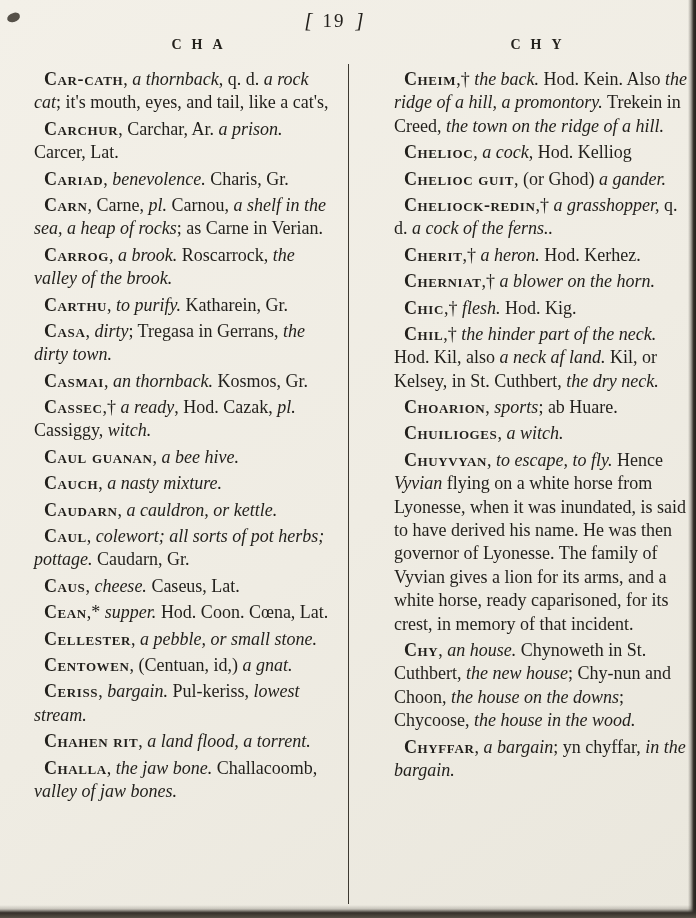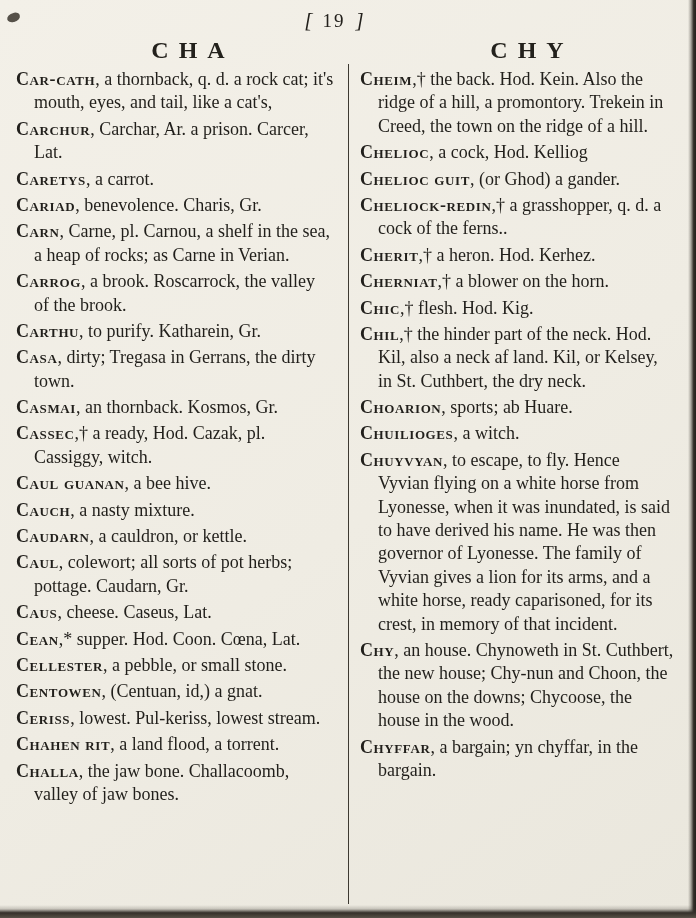--- a/index.html
+++ b/index.html
@@ -18,55 +18,56 @@
     top: 8px; left: 0; width: 668px;
     text-align: center;
     font-size: 19px;
     color: #23211c;
   }
   .folio .bracket { font-style: italic; font-size: 21px; }
   .folio .folio-num { margin: 0 10px; letter-spacing: 2px; }
   .head {
     position: absolute;
     top: 37px;
-    font-size: 24px;
+    font-size: 14px;
     font-weight: bold;
     letter-spacing: 10px;
-    padding-left: 19px; 
+    padding-left: 28px; 
     text-align: center;
     color: #23211c;
   }
   .head-left  { left: 0;   width: 348px; }
   .head-right { left: 348px; width: 330px; }
   .divider {
     position: absolute;
     left: 348px; top: 64px; bottom: 14px;
     width: 1px;
     background: #3d3931;
   }
   .column {
     position: absolute;
     top: 68px;
   }
   .column-left  { left: 16px;  width: 318px; }
-  .column-right { left: 360px; width: 314px; }
+  .column-right { left: 376px; width: 314px; }
   .entry {
     margin: 0 0 3px 0;
     font-size: 18px;
     line-height: 1.3;
     padding-left: 18px;
     text-indent: -18px;
     text-align: left;
   }
   .seg-hw {
     font-variant: small-caps;
     font-weight: bold;
     letter-spacing: 0.6px;
+    margin-left: 28px;
   }
-  .seg-it { }
+  .seg-it { font-style: italic; }
   .seg-ro { }
   .edge-right {
     position: absolute;
     top: 0; right: 0;
     width: 8px; height: 100%;
     background: linear-gradient(to right, rgba(50,46,39,0) 0%, rgba(50,46,39,0.35) 35%, #35302a 70%, #23201b 100%);
   }
   .edge-bottom {
     position: absolute;
     left: 0; bottom: 0;
@@ -94,37 +95,36 @@
   </div>
 
   <div class="head head-left">CHA</div>
   <div class="head head-right">CHY</div>
 
   <div class="divider"></div>
 
   <div class="column column-left">
       <p class="entry"><span class="seg-hw">Car-cath</span><span class="seg-ro">, </span><span class="seg-it">a thornback</span><span class="seg-ro">, q. d. </span><span class="seg-it">a rock cat</span><span class="seg-ro">; it's mouth, eyes, and tail, like a cat's,</span></p>
       <p class="entry"><span class="seg-hw">Carchur</span><span class="seg-ro">, Carchar, Ar. </span><span class="seg-it">a prison.</span><span class="seg-ro">  Carcer, Lat.</span></p>
-      <p class="entry"><span class="seg-hw">Caretys</span><span class="seg-ro">, </span><span class="seg-it">a carrot.</span></p>
       <p class="entry"><span class="seg-hw">Cariad</span><span class="seg-ro">, </span><span class="seg-it">benevolence.</span><span class="seg-ro">  Charis, Gr.</span></p>
       <p class="entry"><span class="seg-hw">Carn</span><span class="seg-ro">, Carne, </span><span class="seg-it">pl.</span><span class="seg-ro"> Carnou, </span><span class="seg-it">a shelf in the sea, a heap of rocks</span><span class="seg-ro">; as Carne in Verian.</span></p>
       <p class="entry"><span class="seg-hw">Carrog</span><span class="seg-ro">, </span><span class="seg-it">a brook.</span><span class="seg-ro">  Roscarrock, </span><span class="seg-it">the valley of the brook.</span></p>
       <p class="entry"><span class="seg-hw">Carthu</span><span class="seg-ro">, </span><span class="seg-it">to purify.</span><span class="seg-ro">  Katharein, Gr.</span></p>
       <p class="entry"><span class="seg-hw">Casa</span><span class="seg-ro">, </span><span class="seg-it">dirty</span><span class="seg-ro">; Tregasa in Gerrans, </span><span class="seg-it">the dirty town.</span></p>
       <p class="entry"><span class="seg-hw">Casmai</span><span class="seg-ro">, </span><span class="seg-it">an thornback.</span><span class="seg-ro">  Kosmos, Gr.</span></p>
       <p class="entry"><span class="seg-hw">Cassec</span><span class="seg-ro">,† </span><span class="seg-it">a ready</span><span class="seg-ro">, Hod. Cazak, </span><span class="seg-it">pl.</span><span class="seg-ro"> Cassiggy, </span><span class="seg-it">witch.</span></p>
       <p class="entry"><span class="seg-hw">Caul guanan</span><span class="seg-ro">, </span><span class="seg-it">a bee hive.</span></p>
       <p class="entry"><span class="seg-hw">Cauch</span><span class="seg-ro">, </span><span class="seg-it">a nasty mixture.</span></p>
       <p class="entry"><span class="seg-hw">Caudarn</span><span class="seg-ro">, </span><span class="seg-it">a cauldron, or kettle.</span></p>
       <p class="entry"><span class="seg-hw">Caul</span><span class="seg-ro">, </span><span class="seg-it">colewort; all sorts of pot herbs; pottage.</span><span class="seg-ro">  Caudarn, Gr.</span></p>
       <p class="entry"><span class="seg-hw">Caus</span><span class="seg-ro">, </span><span class="seg-it">cheese.</span><span class="seg-ro">  Caseus, Lat.</span></p>
       <p class="entry"><span class="seg-hw">Cean</span><span class="seg-ro">,* </span><span class="seg-it">supper.</span><span class="seg-ro">  Hod. Coon. Cœna, Lat.</span></p>
       <p class="entry"><span class="seg-hw">Cellester</span><span class="seg-ro">, </span><span class="seg-it">a pebble, or small stone.</span></p>
       <p class="entry"><span class="seg-hw">Centowen</span><span class="seg-ro">, (Centuan, id,) </span><span class="seg-it">a gnat.</span></p>
-      <p class="entry"><span class="seg-hw">Ceriss</span><span class="seg-ro">, </span><span class="seg-it">lowest.</span><span class="seg-ro">  Pul-keriss, </span><span class="seg-it">lowest stream.</span></p>
+      <p class="entry"><span class="seg-hw">Ceriss</span><span class="seg-ro">, </span><span class="seg-it">bargain.</span><span class="seg-ro">  Pul-keriss, </span><span class="seg-it">lowest stream.</span></p>
       <p class="entry"><span class="seg-hw">Chahen rit</span><span class="seg-ro">, </span><span class="seg-it">a land flood, a torrent.</span></p>
       <p class="entry"><span class="seg-hw">Challa</span><span class="seg-ro">, </span><span class="seg-it">the jaw bone.</span><span class="seg-ro">  Challacoomb, </span><span class="seg-it">valley of jaw bones.</span></p>
     </div>
   <div class="column column-right">
       <p class="entry"><span class="seg-hw">Cheim</span><span class="seg-ro">,† </span><span class="seg-it">the back.</span><span class="seg-ro">  Hod. Kein.  Also </span><span class="seg-it">the ridge of a hill, a promontory.</span><span class="seg-ro">  Trekein in Creed, </span><span class="seg-it">the town on the ridge of a hill.</span></p>
       <p class="entry"><span class="seg-hw">Chelioc</span><span class="seg-ro">, </span><span class="seg-it">a cock</span><span class="seg-ro">, Hod. Kelliog</span></p>
       <p class="entry"><span class="seg-hw">Chelioc guit</span><span class="seg-ro">, (or Ghod) </span><span class="seg-it">a gander.</span></p>
       <p class="entry"><span class="seg-hw">Cheliock-redin</span><span class="seg-ro">,† </span><span class="seg-it">a grasshopper,</span><span class="seg-ro"> q. d. </span><span class="seg-it">a cock of the ferns..</span></p>
       <p class="entry"><span class="seg-hw">Cherit</span><span class="seg-ro">,† </span><span class="seg-it">a heron.</span><span class="seg-ro">  Hod. Kerhez.</span></p>
       <p class="entry"><span class="seg-hw">Cherniat</span><span class="seg-ro">,† </span><span class="seg-it">a blower on the horn.</span></p>

